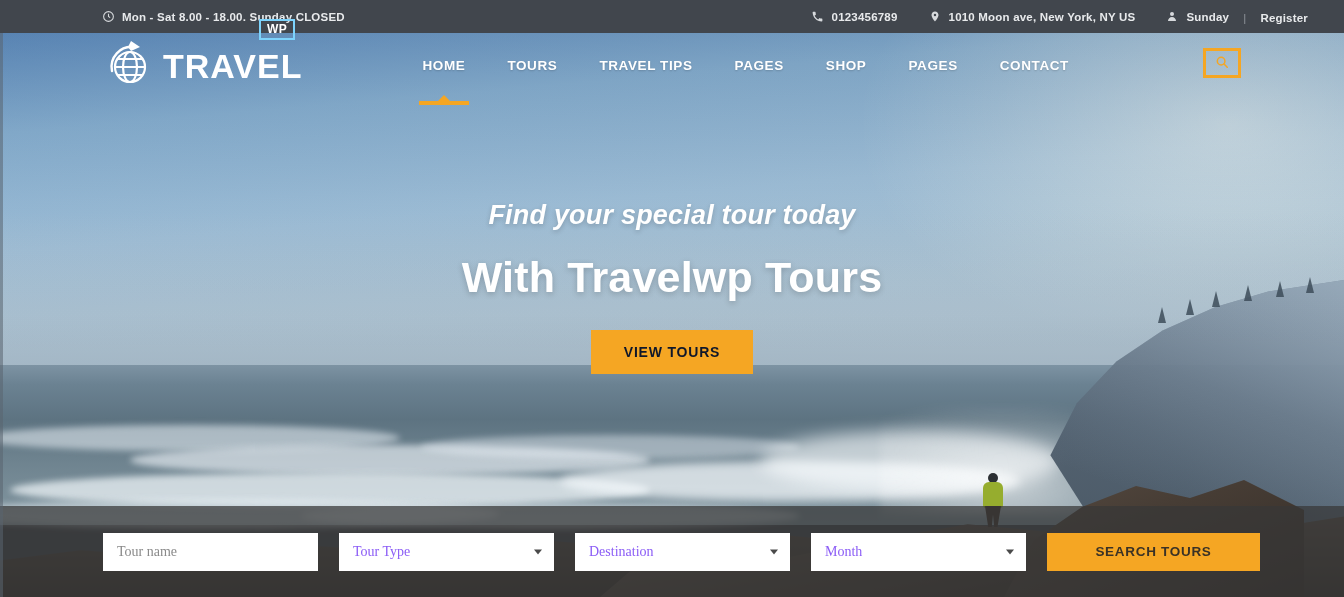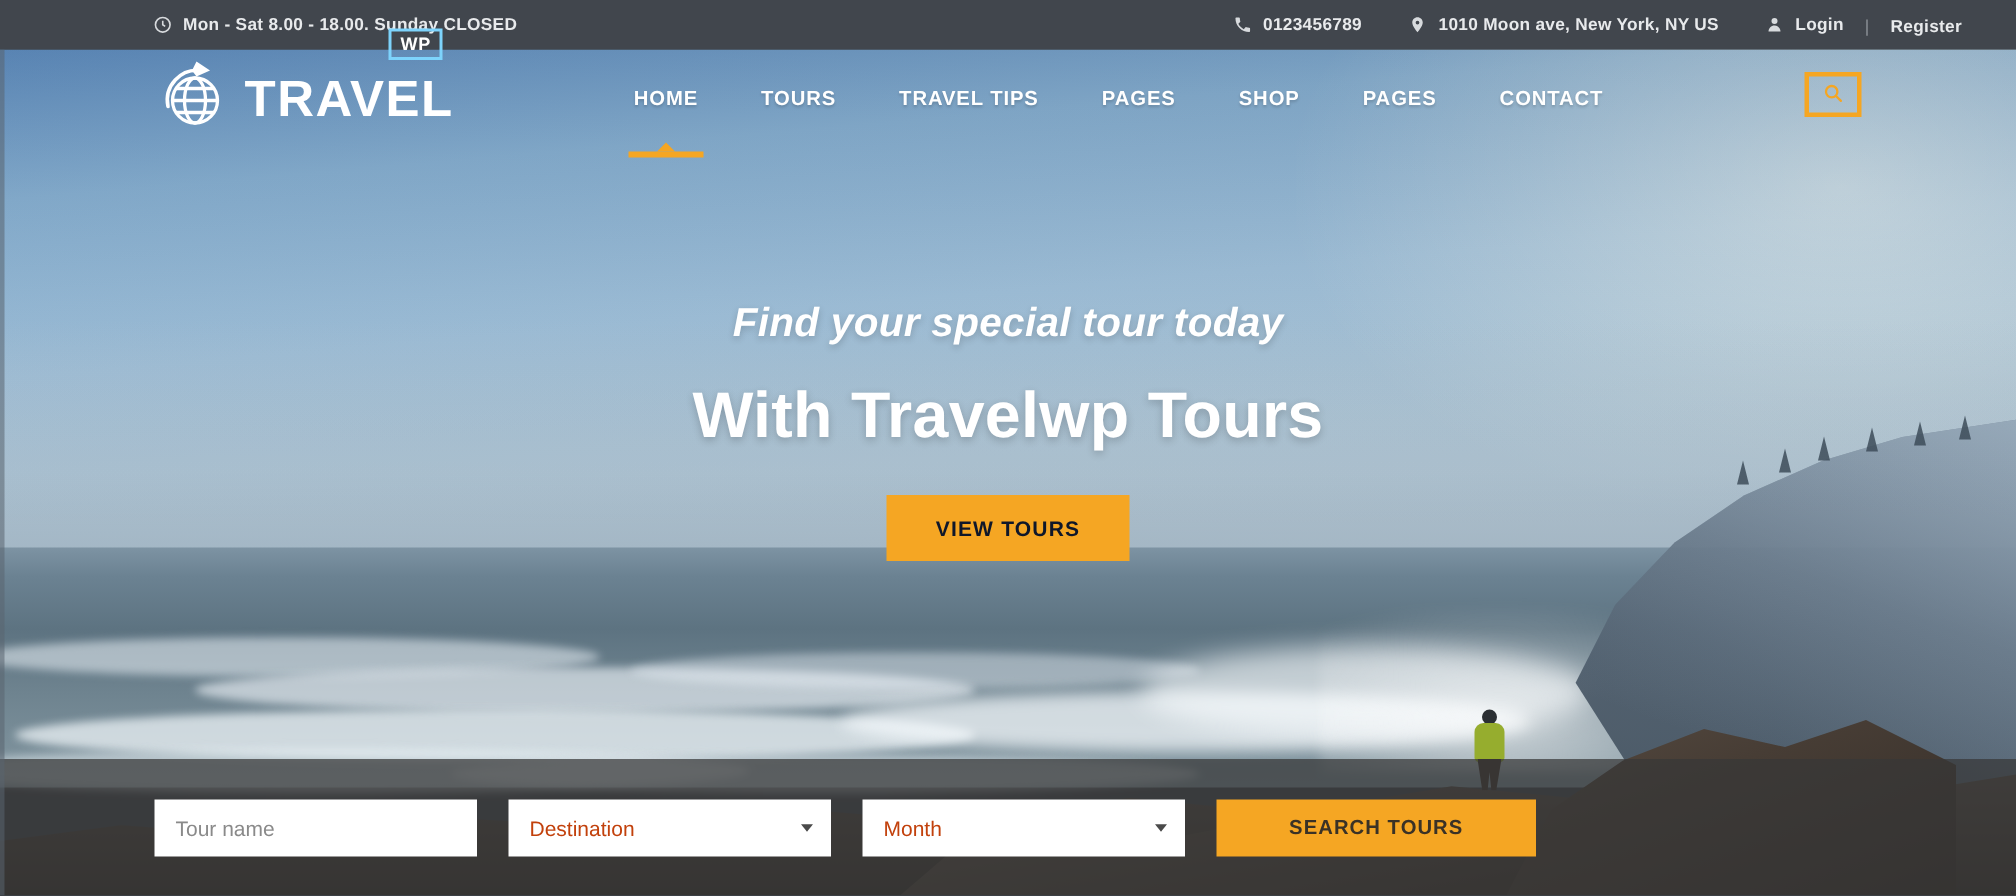--- a/index.html
+++ b/index.html
@@ -195,22 +195,22 @@
     display: flex; align-items: center; z-index: 7;
   }
   .searchbar-inner { display: flex; align-items: center; margin-left: 103px; }
   .field {
     position: relative; height: 38px; background: #fff;
     display: flex; align-items: center;
     margin-right: 21px;
   }
   .field input, .field .sel-text {
     border: none; outline: none; background: transparent;
-    font-family: Liberation Sans, sans-serif;
-    font-size: 14px; color: #c2410c;
+    font-family: Liberation Serif, serif;
+    font-size: 14px; color: #8b5cf6;
     padding: 0 14px; width: 100%; height: 100%;
     display: flex; align-items: center;
   }
   .field input::placeholder { color: #8a8a8a; }
   .f-name { width: 215px; }
   .f-type { width: 215px; }
   .f-dest { width: 215px; }
   .f-month { width: 215px; }
   .caret {
     position: absolute; right: 12px; top: 50%; transform: translateY(-50%);
@@ -261,21 +261,21 @@
         </span>
         <span>1010 Moon ave, New York, NY US</span>
       </div>
       <div class="tb-item">
         <span class="tb-ico">
           <svg width="12" height="13" viewBox="0 0 24 24" fill="currentColor">
             <circle cx="12" cy="7" r="4"></circle>
             <path d="M4 21c0-4.4 3.6-8 8-8s8 3.6 8 8z"></path>
           </svg>
         </span>
-        <a class="tb-link" href="#">Login</a>
+        <a class="tb-link" href="#">Sunday</a>
       </div>
       <span class="tb-sep">|</span>
       <a class="tb-link" href="#">Register</a>
     </div>
   </div>
 
   <div class="hero">
     <div class="hero-photo">
       <div class="sky"></div>
       <div class="sky-glow"></div>
@@ -370,20 +370,24 @@
     <div class="hero-sub">Find your special tour today</div>
     <div class="hero-title">With Travelwp Tours</div>
     <button class="hero-cta">VIEW TOURS</button>
   </div>
 
   <div class="searchbar">
     <div class="searchbar-inner">
       <div class="field f-name">
         <input type="text" placeholder="Tour name" style="">
       </div>
+      <div class="field f-type">
+        <span class="sel-text">Tour Type</span>
+        <span class="caret"></span>
+      </div>
       <div class="field f-dest">
         <span class="sel-text">Destination</span>
         <span class="caret"></span>
       </div>
       <div class="field f-month">
         <span class="sel-text">Month</span>
         <span class="caret"></span>
       </div>
       <button class="search-tours">SEARCH TOURS</button>
     </div>

